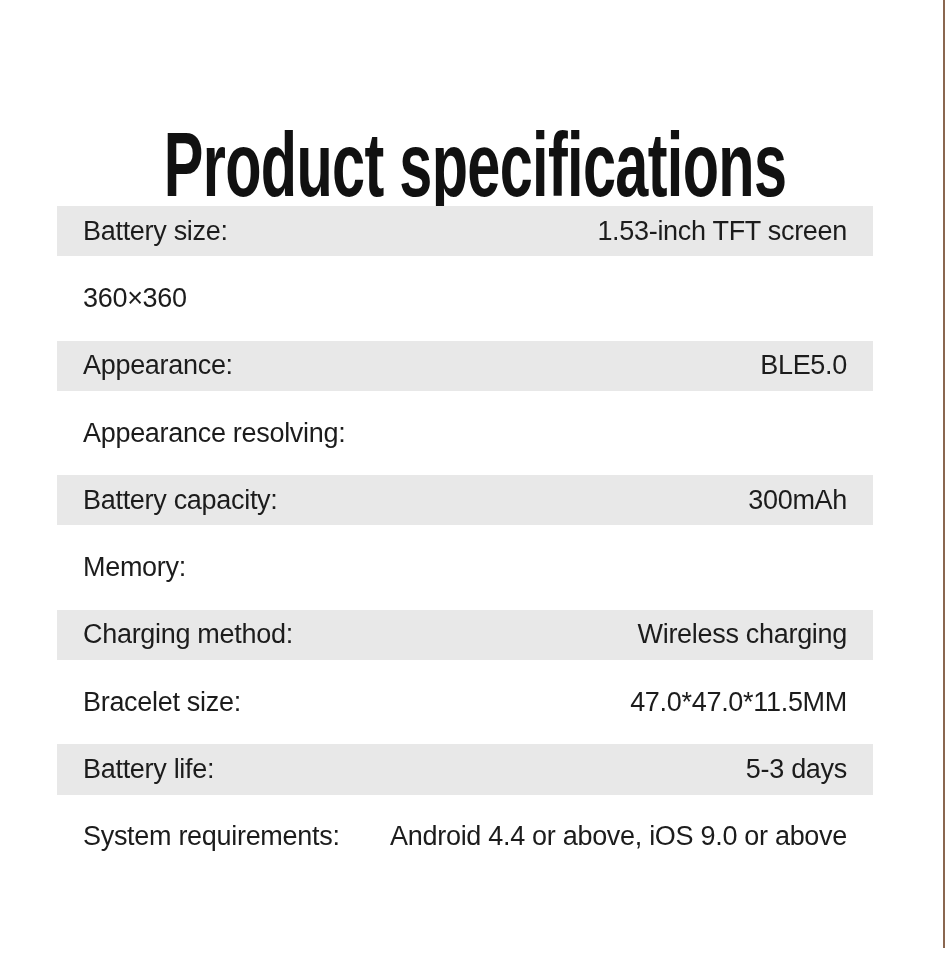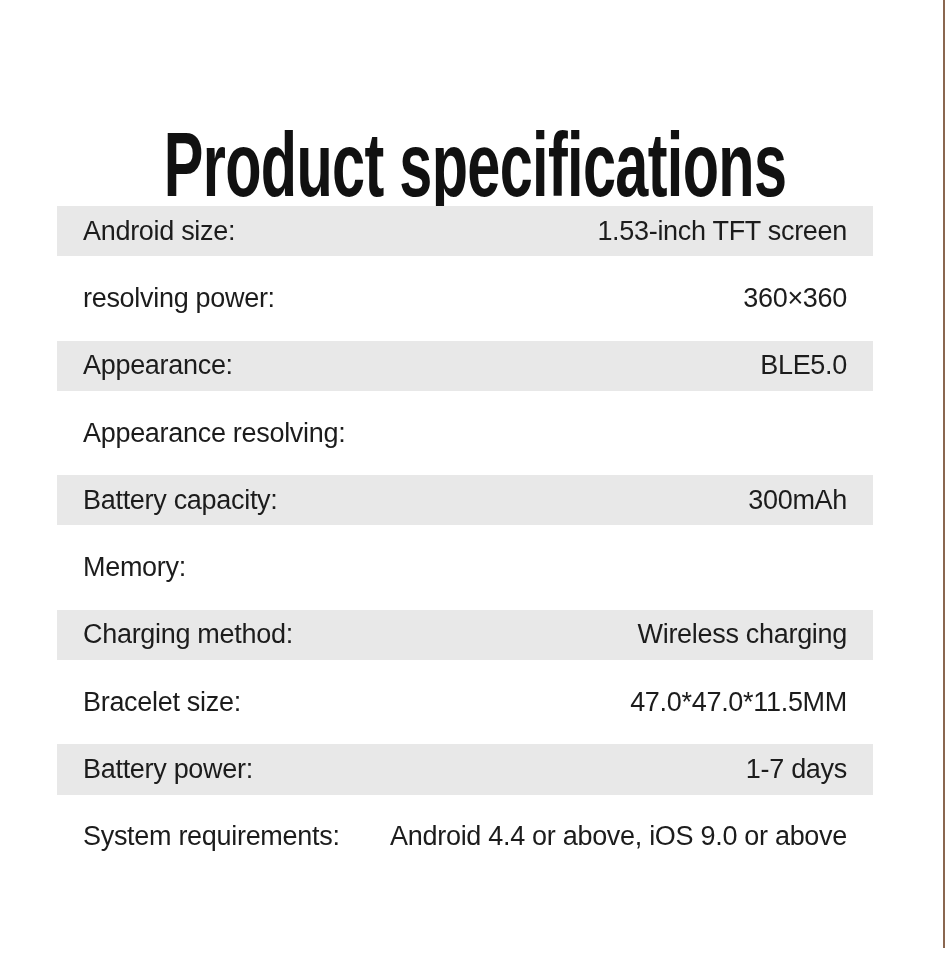--- a/index.html
+++ b/index.html
@@ -67,25 +67,24 @@
     background:var(--border-line);
   }
 </style>
 </head>
 <body>
 
 <h1 class="page-title">Product specifications</h1>
 
 <div class="spec-table">
   <div class="spec-row">
-    <span class="spec-label">Android size:</span>
+    <span class="spec-label">Battery size:</span>
     <span class="spec-value">1.53-inch TFT screen</span>
   </div>
   <div class="spec-row">
-    <span class="spec-label">resolving power:</span>
     <span class="spec-value">360×360</span>
   </div>
   <div class="spec-row">
     <span class="spec-label">Appearance:</span>
     <span class="spec-value">BLE5.0</span>
   </div>
   <div class="spec-row">
     <span class="spec-label">Appearance resolving:</span>
   </div>
   <div class="spec-row">
@@ -97,22 +96,22 @@
   </div>
   <div class="spec-row">
     <span class="spec-label">Charging method:</span>
     <span class="spec-value">Wireless charging</span>
   </div>
   <div class="spec-row">
     <span class="spec-label">Bracelet size:</span>
     <span class="spec-value">47.0*47.0*11.5MM</span>
   </div>
   <div class="spec-row">
-    <span class="spec-label">Battery power:</span>
-    <span class="spec-value">1-7 days</span>
+    <span class="spec-label">Battery life:</span>
+    <span class="spec-value">5-3 days</span>
   </div>
   <div class="spec-row">
     <span class="spec-label">System requirements:</span>
     <span class="spec-value">Android 4.4 or above, iOS 9.0 or above</span>
   </div>
 </div>
 
 <div class="page-edge-line"></div>
 
 </body></html>

